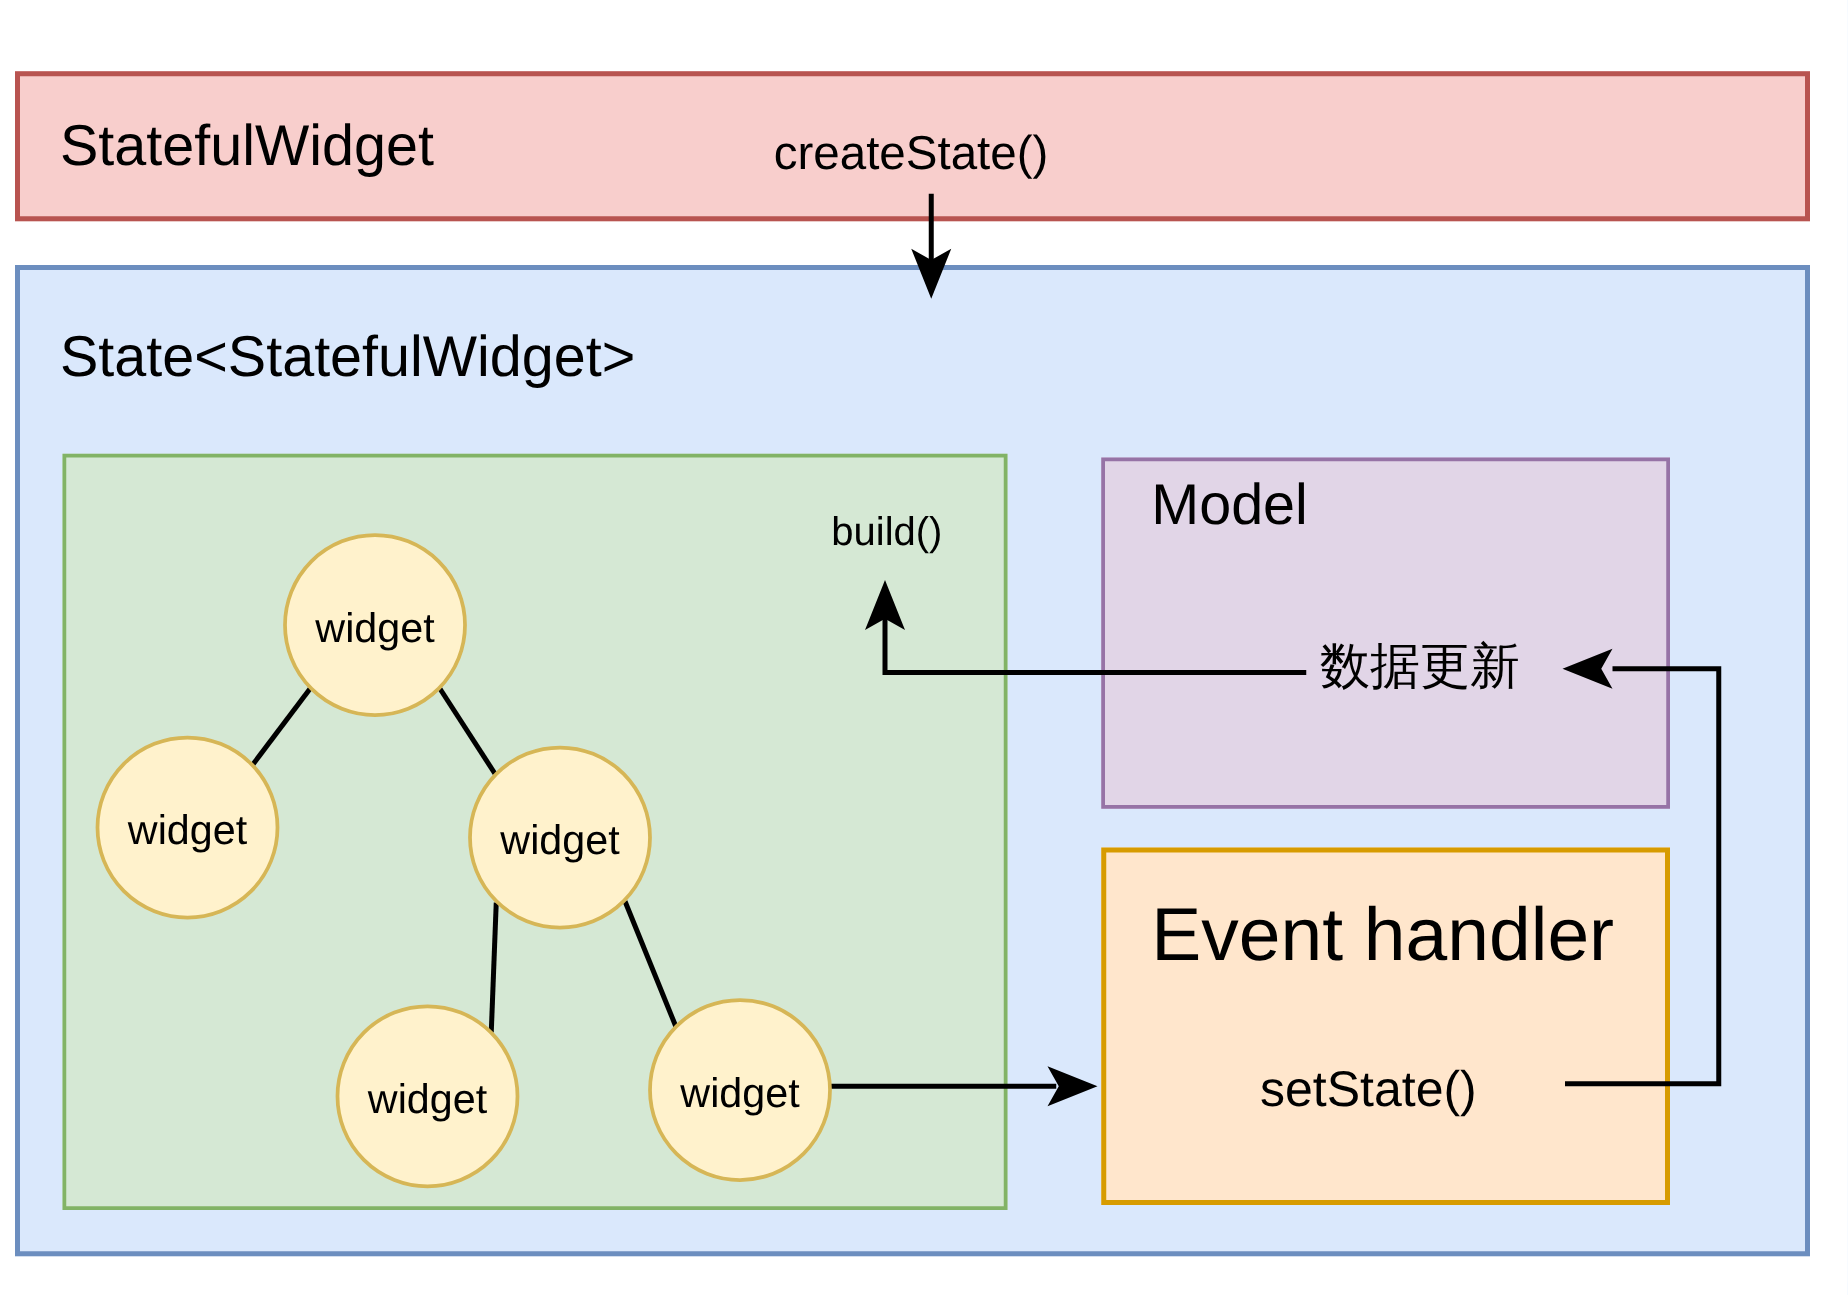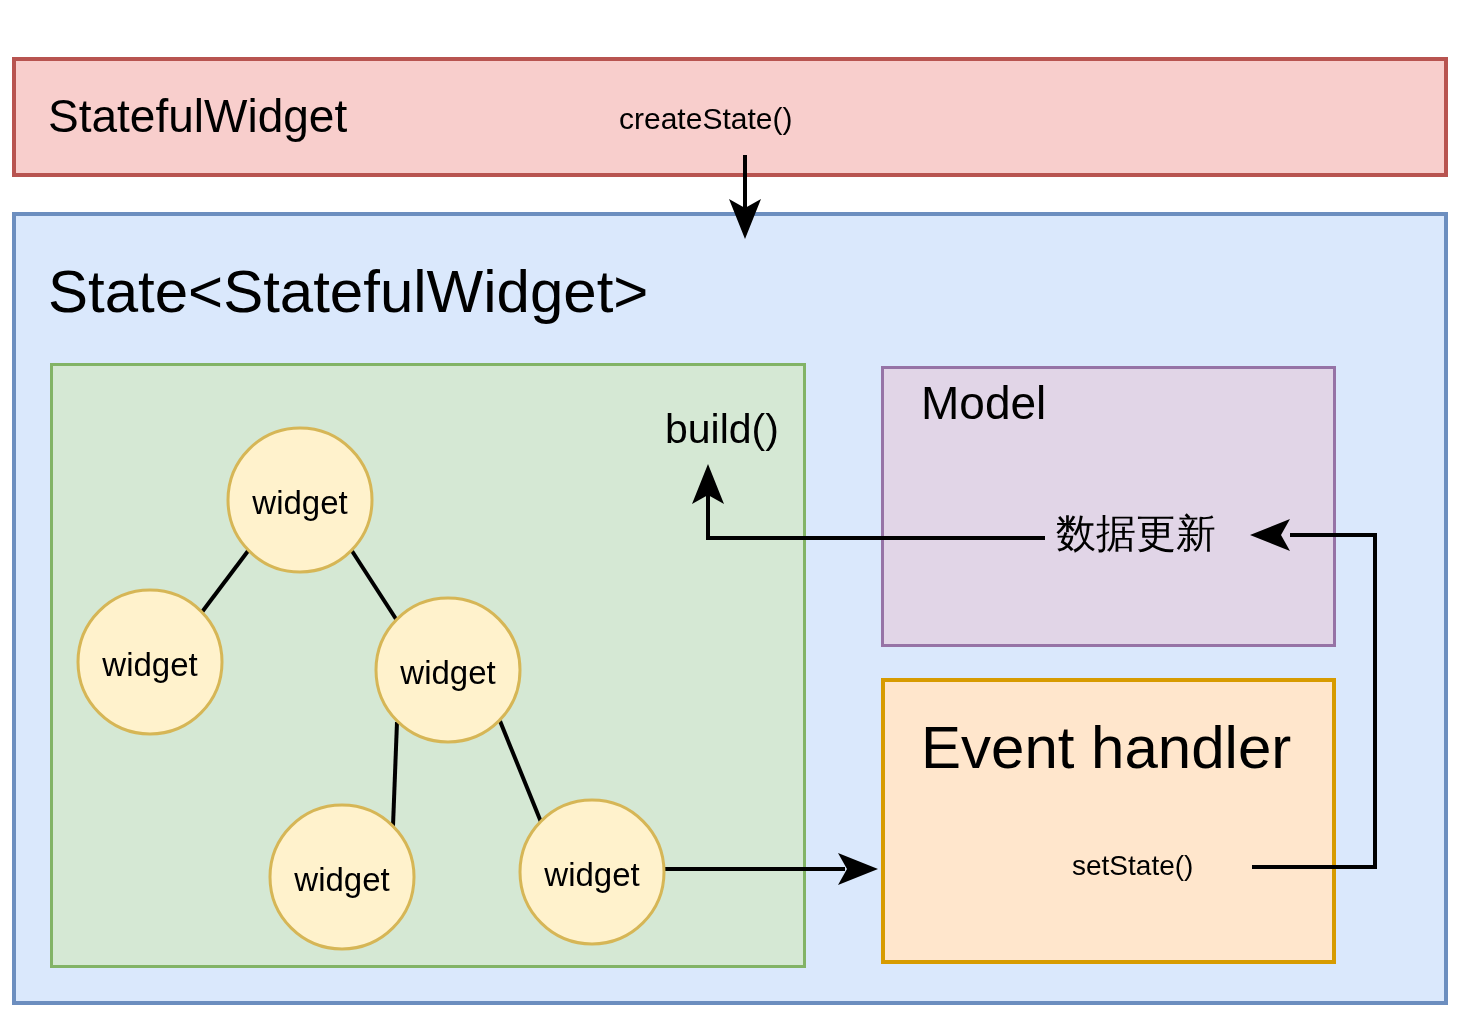--- a/index.html
+++ b/index.html
@@ -75,46 +75,46 @@
     line-height: 1;
   }
   #stateful-widget-title {
     left: 48px;
     top: 93px;
     font-size: 46px;
   }
   #state-title {
     left: 48px;
     top: 262px;
-    font-size: 60px;
+    font-size: 46px;
   }
   #model-title {
     left: 921px;
     top: 380px;
     font-size: 46px;
   }
   #event-handler-title {
     left: 921px;
     top: 718px;
     font-size: 60px;
   }
   #create-state-label {
     left: 619px;
     top: 104px;
-    font-size: 30px;
+    font-size: 38px;
   }
   #build-label {
     left: 665px;
     top: 409px;
-    font-size: 41px;
+    font-size: 32px;
   }
   #set-state-label {
-    left: 1072px;
+    left: 1008px;
     top: 852px;
-    font-size: 28px;
+    font-size: 40px;
   }
   #data-update-label {
     left: 1056px;
     top: 513px;
     font-size: 40px;
     font-family: Liberation Sans, sans-serif;
   }
   svg.overlay {
     position: absolute;
     left: 0;

